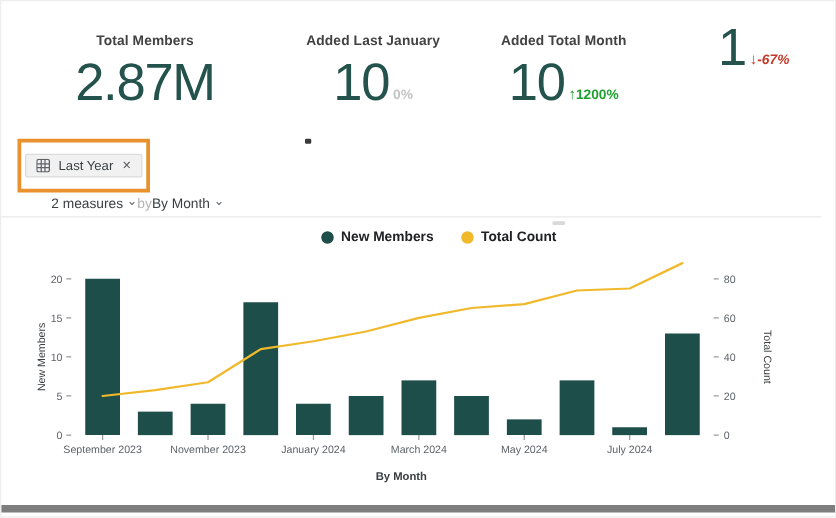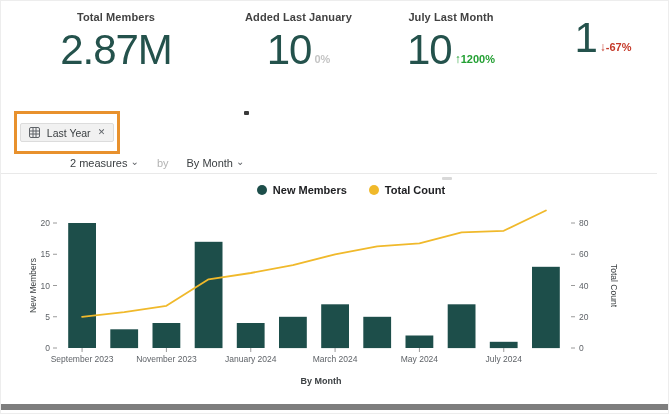--- a/index.html
+++ b/index.html
@@ -2,36 +2,36 @@
 <html><head>
 <meta charset="utf-8">
 <style>
   * { margin:0; padding:0; box-sizing:border-box; }
   body { background:#fff; font-family:"Liberation Sans","DejaVu Sans",sans-serif; }
   .app { position:relative; width:669px; height:414px; background:#fff; border:1px solid #ededed; overflow:hidden; }
 
   
   .kpi-row { position:absolute; top:10px; left:0; width:669px; display:grid; grid-template-columns:230px 135px 170px 134px; }
   .kpi { display:flex; flex-direction:column; align-items:center; }
-  .kpi-title { font-size:11px; font-weight:bold; color:#424242; margin-top:0; letter-spacing:.1px; }
+  .kpi-title { font-size:11px; font-weight:bold; color:#424242; margin-top:16px; letter-spacing:.1px; }
   .kpi-value-row { display:flex; align-items:flex-end; margin-top:6px; }
   .kpi-value { font-size:42px; line-height:1; color:#24524c; letter-spacing:-1px; }
   .kpi-delta { font-size:11px; font-weight:bold; margin-left:3px; margin-bottom:5px; white-space:nowrap; }
   .kpi-delta .arrow { font-size:12px; }
 
   
   .annotation-box { position:absolute; left:13px; top:110px; width:106px; height:43px; border:3px solid #e8912d; background:transparent; display:flex; align-items:center; justify-content:center; }
   .chip { display:flex; align-items:center; gap:7px; height:19px; padding:0 8px; background:#f1f1f1; border:1px solid #dcdcdc; border-radius:2px; cursor:pointer; }
   .chip-label { font-size:10.5px; color:#3c4043; }
   .chip-close { font-size:9px; color:#5f6368; cursor:pointer; line-height:1; }
   .chip-icon svg { display:block; }
   .artifact-dot { position:absolute; left:243px; top:110px; width:5px; height:4px; background:#3a3a3a; border-radius:1px; }
 
   
-  .controls-row { position:absolute; left:40px; top:156px; display:flex; align-items:center; gap:18px; font-size:11px; color:#3c4043;margin-left:29px; }
+  .controls-row { position:absolute; left:40px; top:156px; display:flex; align-items:center; gap:0; font-size:11px; color:#3c4043; }
   .dropdown { display:flex; align-items:center; gap:3px; cursor:pointer; }
   .chev { font-size:10px; color:#5f6368; position:relative; top:-2px; }
   .by-text { color:#b3b3b3; }
 
   .divider { position:absolute; left:0; top:172px; width:656px; height:1px; background:#e9e9e9; }
   .divider-handle { position:absolute; left:441px; top:176px; width:10px; height:3px; background:#d8d8d8; border-radius:1px; }
 
   
   .legend { position:absolute; top:183px; left:0; width:700px; display:flex; justify-content:center; gap:22px; }
   .legend-item { display:flex; align-items:center; gap:6px; }
@@ -59,30 +59,30 @@
       </div>
     </div>
     <div class="kpi">
       <div class="kpi-title">Added Last January</div>
       <div class="kpi-value-row">
         <span class="kpi-value">10</span>
         <span class="kpi-delta" style="color: rgb(196, 196, 196);"><span class="arrow"></span><span>0%</span></span>
       </div>
     </div>
     <div class="kpi">
-      <div class="kpi-title">July Last Month</div>
+      <div class="kpi-title">Added Total Month</div>
       <div class="kpi-value-row">
         <span class="kpi-value">10</span>
         <span class="kpi-delta" style="color: rgb(35, 160, 51);"><span class="arrow">↑</span><span>1200%</span></span>
       </div>
     </div>
     <div class="kpi">
       <div class="kpi-value-row">
         <span class="kpi-value">1</span>
-        <span class="kpi-delta" style="color: rgb(197, 57, 41);"><span class="arrow">↓</span><span>-67%</span></span>
+        <span class="kpi-delta" style="color: rgb(197, 57, 41); font-style: italic;"><span class="arrow">↓</span><span>-67%</span></span>
       </div>
     </div>
   </div>
 
   <div class="annotation-box">
     <div class="chip">
       <span class="chip-icon">
         <svg width="11" height="11" viewBox="0 0 11 11">
           <rect x="0.5" y="0.5" width="10" height="10" rx="1.5" fill="none" stroke="#5f6368" stroke-width="1"></rect>
           <line x1="0.5" y1="4" x2="10.5" y2="4" stroke="#5f6368" stroke-width="1"></line>

